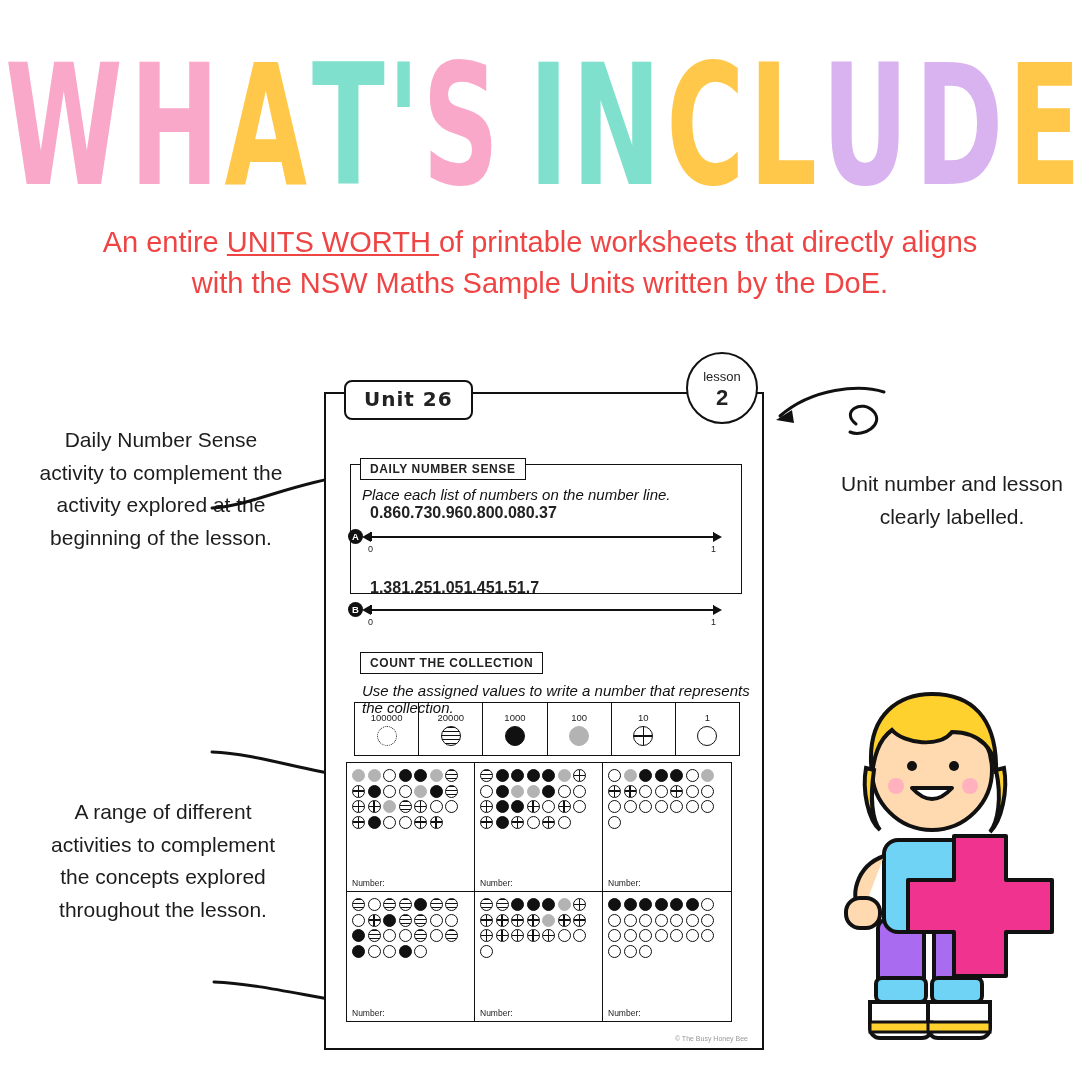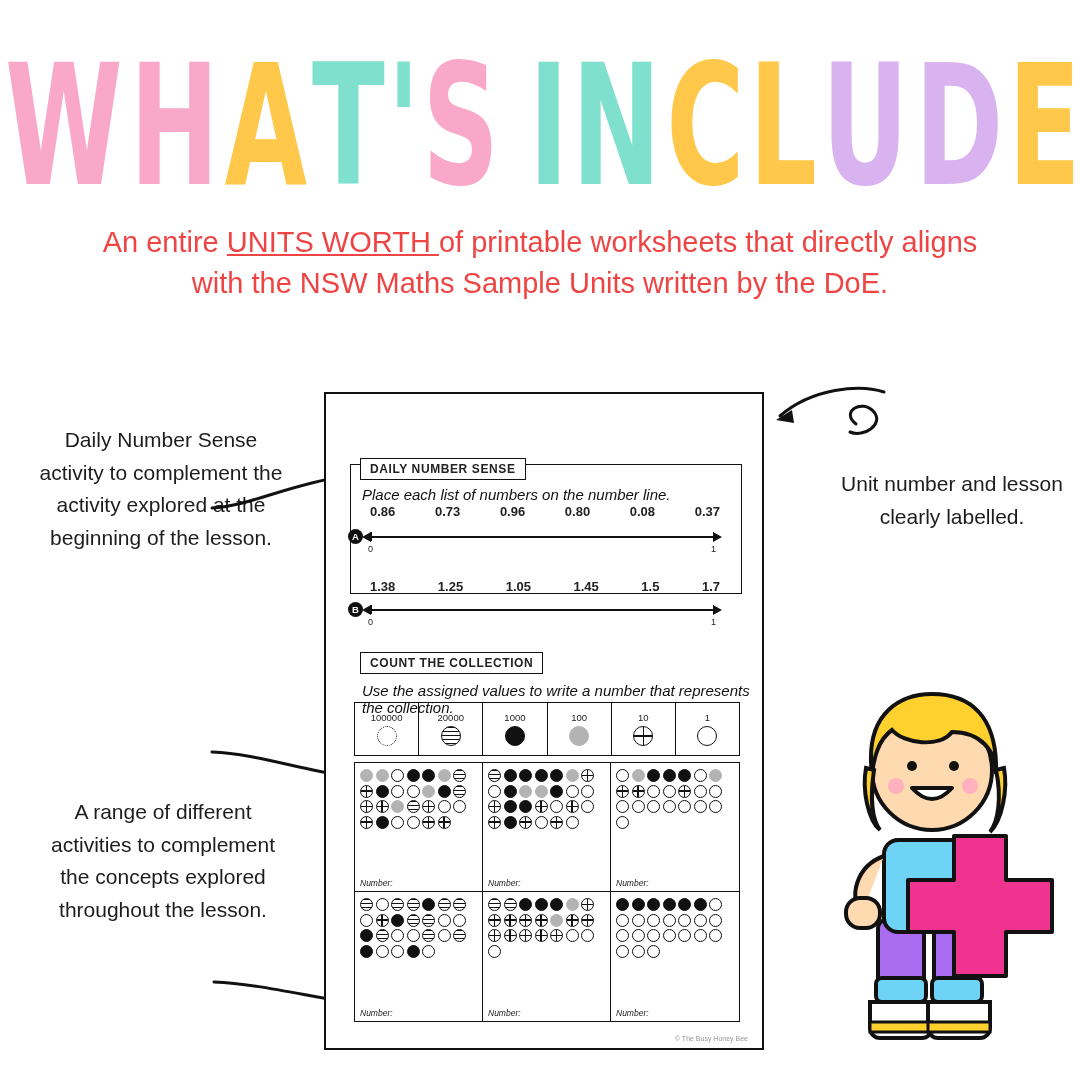--- a/index.html
+++ b/index.html
@@ -119,22 +119,21 @@
 
   
   #dns-box { top: 70px; height: 130px; }
   #dns-label { left: 34px; top: 64px; }
   #dns-instr { position: absolute; left: 36px; top: 92px; }
   .numrow {
     position: absolute;
     left: 44px;
     width: 350px;
     display: flex;
-    justify-content: space-between;
-    font-size: 13px;
+    font-size: 16px;
     font-weight: bold;
   }
   .numline {
     position: absolute;
     left: 44px;
     width: 344px;
     height: 1.5px;
     background: #111;
   }
   .numline::before, .numline::after {
@@ -213,30 +212,29 @@
     content: "";
     position: absolute;
     background: #111;
   }
   .g-cross::before { left: 50%; top: 0; width: 1.2px; height: 100%; margin-left: -0.6px; }
   .g-cross::after { top: 50%; left: 0; height: 1.2px; width: 100%; margin-top: -0.6px; }
   .g-white { background: #fff; }
 
   .collection-grid {
     position: absolute;
-    left: 28px;
+    left: 20px;
     top: 368px;
     width: 386px;
     height: 260px;
     display: grid;
     grid-template-columns: 1fr 1fr 1fr;
     grid-template-rows: 1fr 1fr;
     border: 1.4px solid #111;
     box-sizing: border-box;
-    font-style: italic;
   }
   .coll-cell {
     border-right: 1.4px solid #111;
     border-bottom: 1.4px solid #111;
     box-sizing: border-box;
     position: relative;
     padding: 6px 5px 2px 5px;
   }
   .coll-cell:nth-child(3n) { border-right: none; }
   .coll-cell:nth-child(n+4) { border-bottom: none; }
@@ -305,21 +303,26 @@
   <path d="M137 31 L 119 22 L 121 35 Z" fill="#111"></path>
 </svg>
 <svg class="deco" style="left:752px; top:382px; width:140px; height:90px;" viewBox="0 0 140 90">
   <path d="M132 10 C 108 2, 60 6, 28 34" stroke="#111" stroke-width="3" fill="none" stroke-linecap="round"></path>
   <path d="M24 38 L 40 28 L 42 41 Z" fill="#111"></path>
   <path d="M104 42 C 88 30, 110 16, 122 30 C 132 42, 112 56, 98 50" stroke="#111" stroke-width="3" fill="none" stroke-linecap="round"></path>
 </svg>
 
 <div class="sheet">
 
-
+  <div class="unit-badge">Unit 26</div>
+
+  <div class="lesson-circle">
+    <span>lesson</span>
+    <span class="num">2</span>
+  </div>
 
   <div class="section-box" id="dns-box"></div>
   <div class="section-label" id="dns-label">DAILY NUMBER SENSE</div>
   <div class="sec-instr" id="dns-instr">Place each list of numbers on the number line.</div>
 
   <div class="numrow" id="dns-row-a-numbers" style="top:110px;">
       <span>0.86</span>
       <span>0.73</span>
       <span>0.96</span>
       <span>0.80</span>

